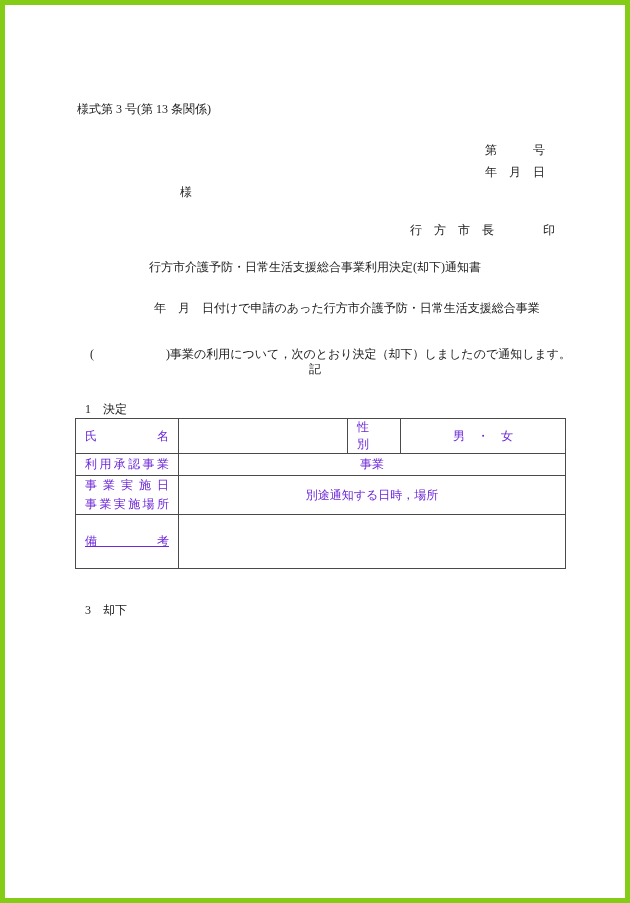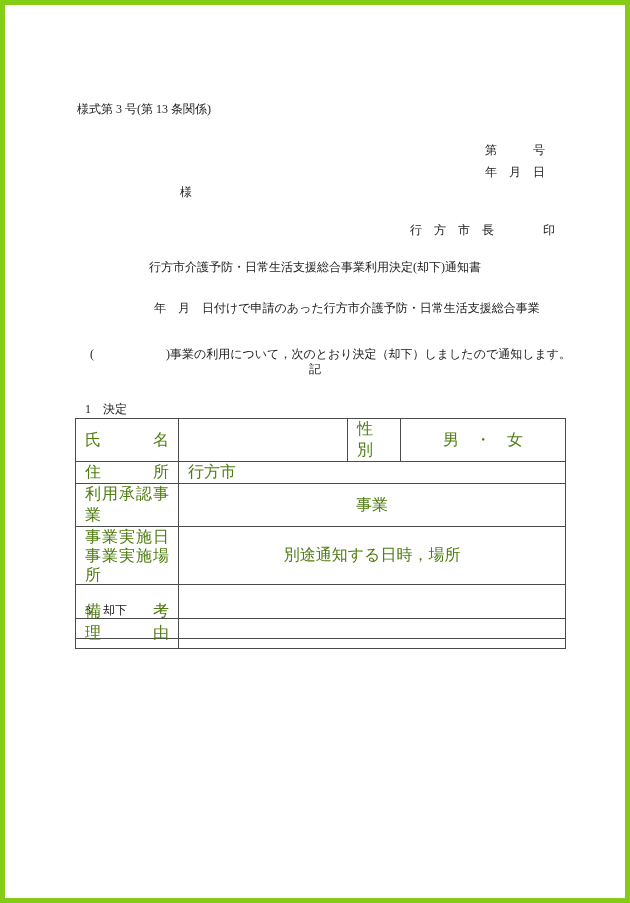--- a/index.html
+++ b/index.html
@@ -21,31 +21,31 @@
     position: absolute;
     left: 405px; top: 217px; width: 145px;
     display: flex; justify-content: space-between;
     white-space: pre;
   }
   table.doc {
     position: absolute;
     border-collapse: collapse;
     table-layout: fixed;
     width: 490px;
-    font-size: 16px;
-    color: #4d7c0f;
+    font-size: 12px;
+    color: #6d28d9;
   }
   table.doc td {
     border: 1px solid #4a4a4a;
     padding: 0 9px;
     overflow: hidden;
     vertical-align: middle;
   }
   td.jlabel { text-align: justify; text-align-last: justify; }
-  td.vtop { vertical-align: top; padding-top: 3px; }
+  td.vtop { vertical-align: top; padding-top: 3px; text-decoration: underline; }
   td.sex { padding: 0 5px; }
   td.gender { text-align: center; padding-right: 52px; }
   td.approved-val { text-align: center; padding-right: 96px; }
   td.schedule-val { text-align: center; }
   td.plain-val { text-align: left; }
   .sched-line { text-align: justify; text-align-last: justify; line-height: 19px; }
 </style>
 </head>
 <body>
 
@@ -82,49 +82,33 @@
         <col style="width:165px">
     </colgroup>
     <tbody>
         <tr style="height:22px">
       <td class="jlabel">氏　名</td>
       <td class="plain-val"></td>
       <td class="jlabel sex">性　別</td>
       <td class="gender">男　・　女</td>
     </tr>
     <tr style="height:22px">
-      <td class="jlabel">住　所</td>
-      <td class="plain-val" colspan="3">行方市</td>
-    </tr>
-    <tr style="height:22px">
       <td class="jlabel">利用承認事業</td>
       <td class="approved-val" colspan="3">事業</td>
     </tr>
     <tr style="height:38px">
       <td class="jlabel">
         <div class="sched-line">事業実施日</div>
         <div class="sched-line">事業実施場所</div>
       </td>
       <td class="schedule-val" colspan="3">別途通知する日時，場所</td>
     </tr>
     <tr style="height:54px">
       <td class="jlabel vtop">備　考</td>
       <td class="plain-val vtop" colspan="3"></td>
     </tr>
   </tbody>
     </table>
 
   <div class="abs" style="left:80px; top:597px;">3　却下</div>
 
-  <table class="doc" style="left:70px; top:613px;">
-    <colgroup>
-      <col style="width:103px">
-        <col style="width:387px">
-    </colgroup>
-    <tbody>
-        <tr style="height:30px">
-      <td class="jlabel vtop">理　由</td>
-      <td class="plain-val vtop"></td>
-    </tr>
-  </tbody>
-    </table>
 
 </div>
 
 </body></html>

